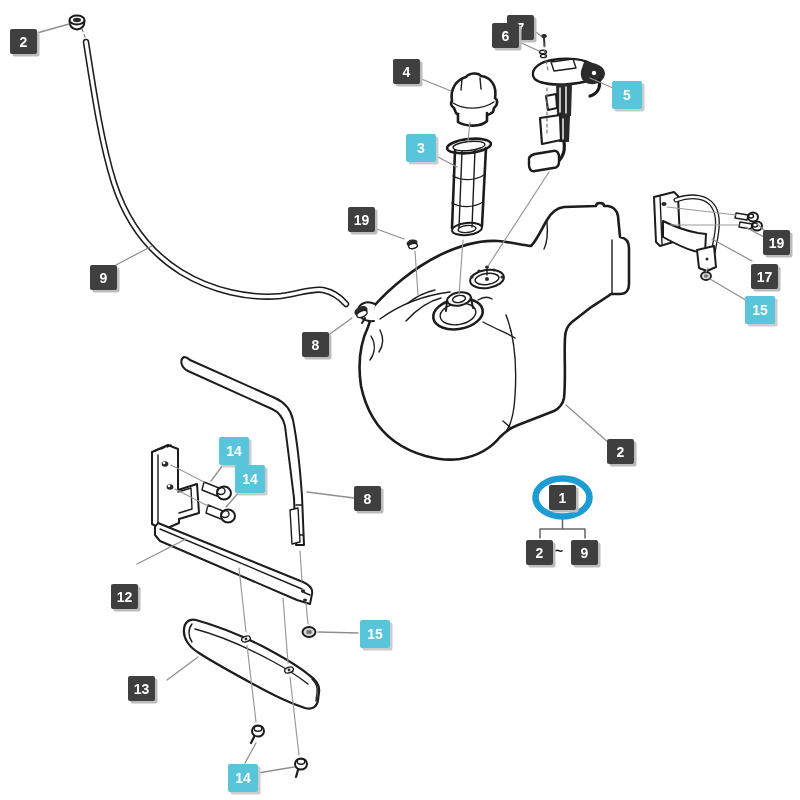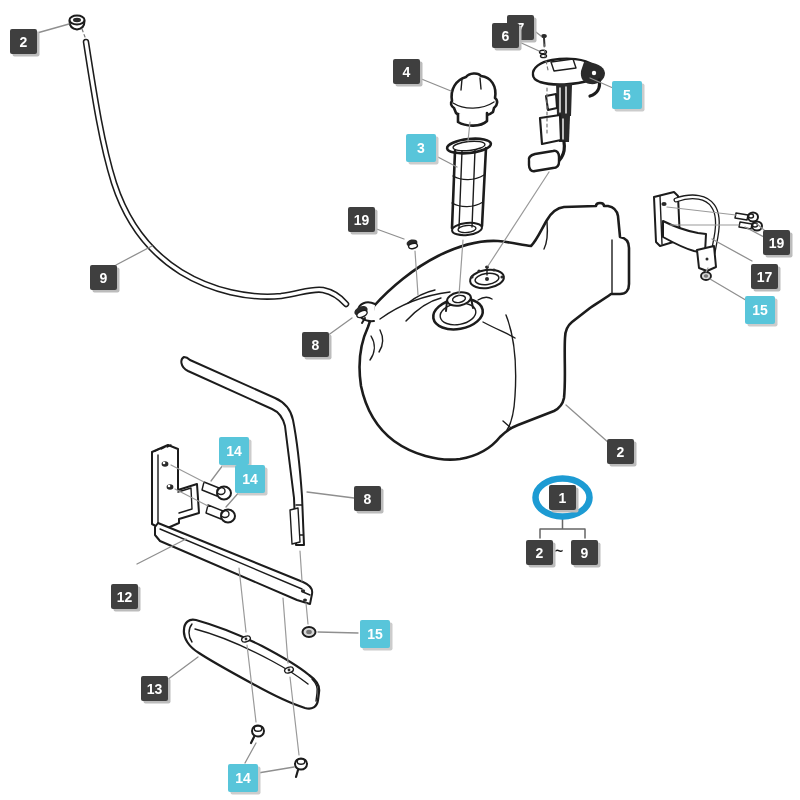--- a/index.html
+++ b/index.html
@@ -284,20 +284,20 @@
   <div class="callout cyan" style="left:406px;top:134px">3</div>
   <div class="callout cyan" style="left:612px;top:81px">5</div>
   <div class="callout" style="left:607px;top:439px">2</div>
   <div class="callout" style="left:763px;top:230px">19</div>
   <div class="callout" style="left:751px;top:264px">17</div>
   <div class="callout cyan" style="left:745px;top:296px">15</div>
   <div class="callout" style="left:354px;top:486px">8</div>
   <div class="callout" style="left:111px;top:584px">12</div>
   <div class="callout cyan" style="left:219px;top:437px">14</div>
   <div class="callout cyan" style="left:235px;top:465px">14</div>
-  <div class="callout" style="left:141px;top:676px">13</div>
+  <div class="callout" style="left:128px;top:676px">13</div>
   <div class="callout cyan" style="left:360px;top:620px">15</div>
   <div class="callout cyan" style="left:228px;top:764px">14</div>
   <div class="callout" style="left:549px;top:485px">1</div>
   <div class="callout" style="left:526px;top:540px">2</div>
   <span class="tilde" style="left:555px;top:543px">~</span>
   <div class="callout" style="left:571px;top:540px">9</div>
 </div>
 
 </body></html>

